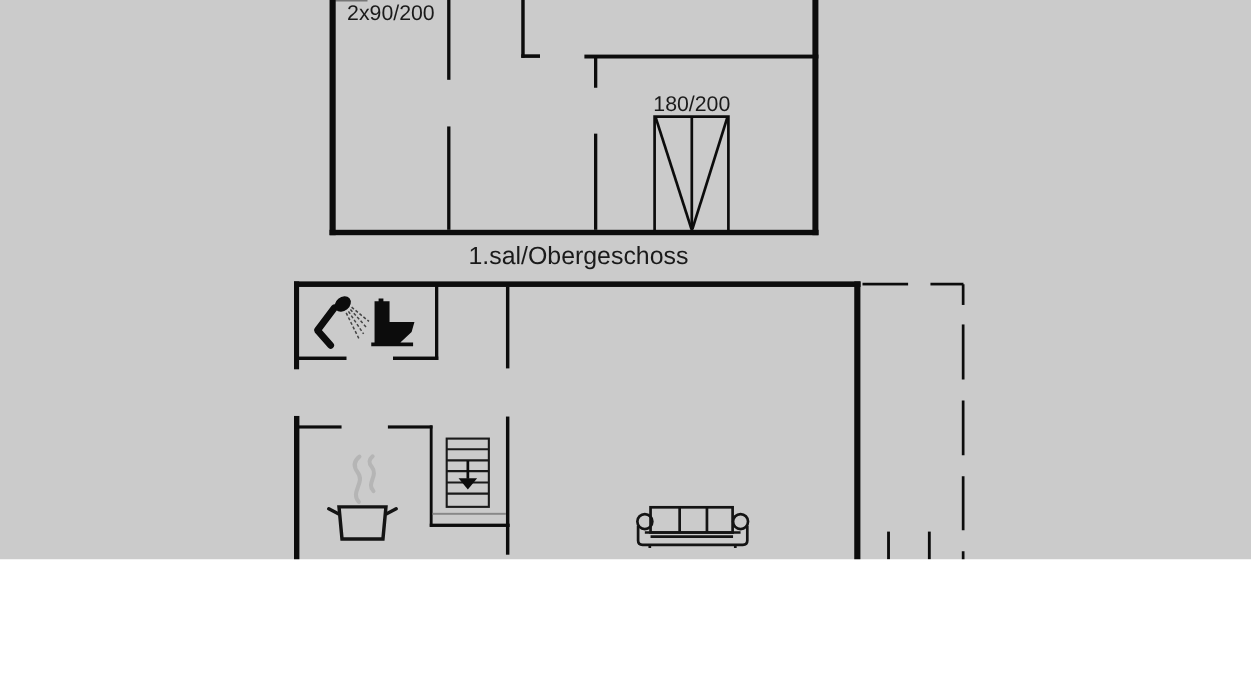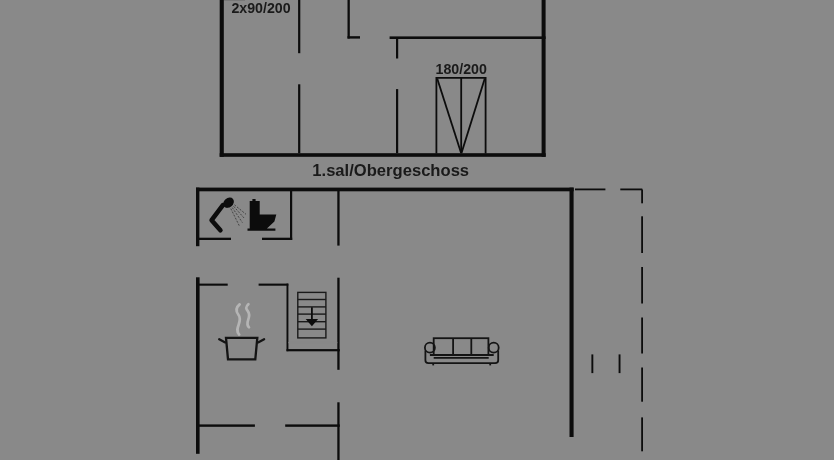--- a/index.html
+++ b/index.html
@@ -1,16 +1,16 @@
 <!DOCTYPE html>
 <html><head>
 <meta charset="utf-8">
 <style>
   html,body{margin:0;padding:0;background:#ffffff;}
-  .page{width:834px;height:460px;position:relative;overflow:hidden;background:#f97316;filter:grayscale(1);font-weight:bold;}
+  .page{width:834px;height:373px;position:relative;overflow:hidden;background:#5eead4;filter:grayscale(1);}
   svg{position:absolute;left:0;top:0;}
   text{font-family:"Liberation Sans",sans-serif;fill:#1a1a1a;}
 </style>
 </head>
 <body>
 <div class="page">
 <svg width="834" height="460" viewBox="0 0 834 460">
 
   <g fill="#0c0c0c" stroke="none">
 

